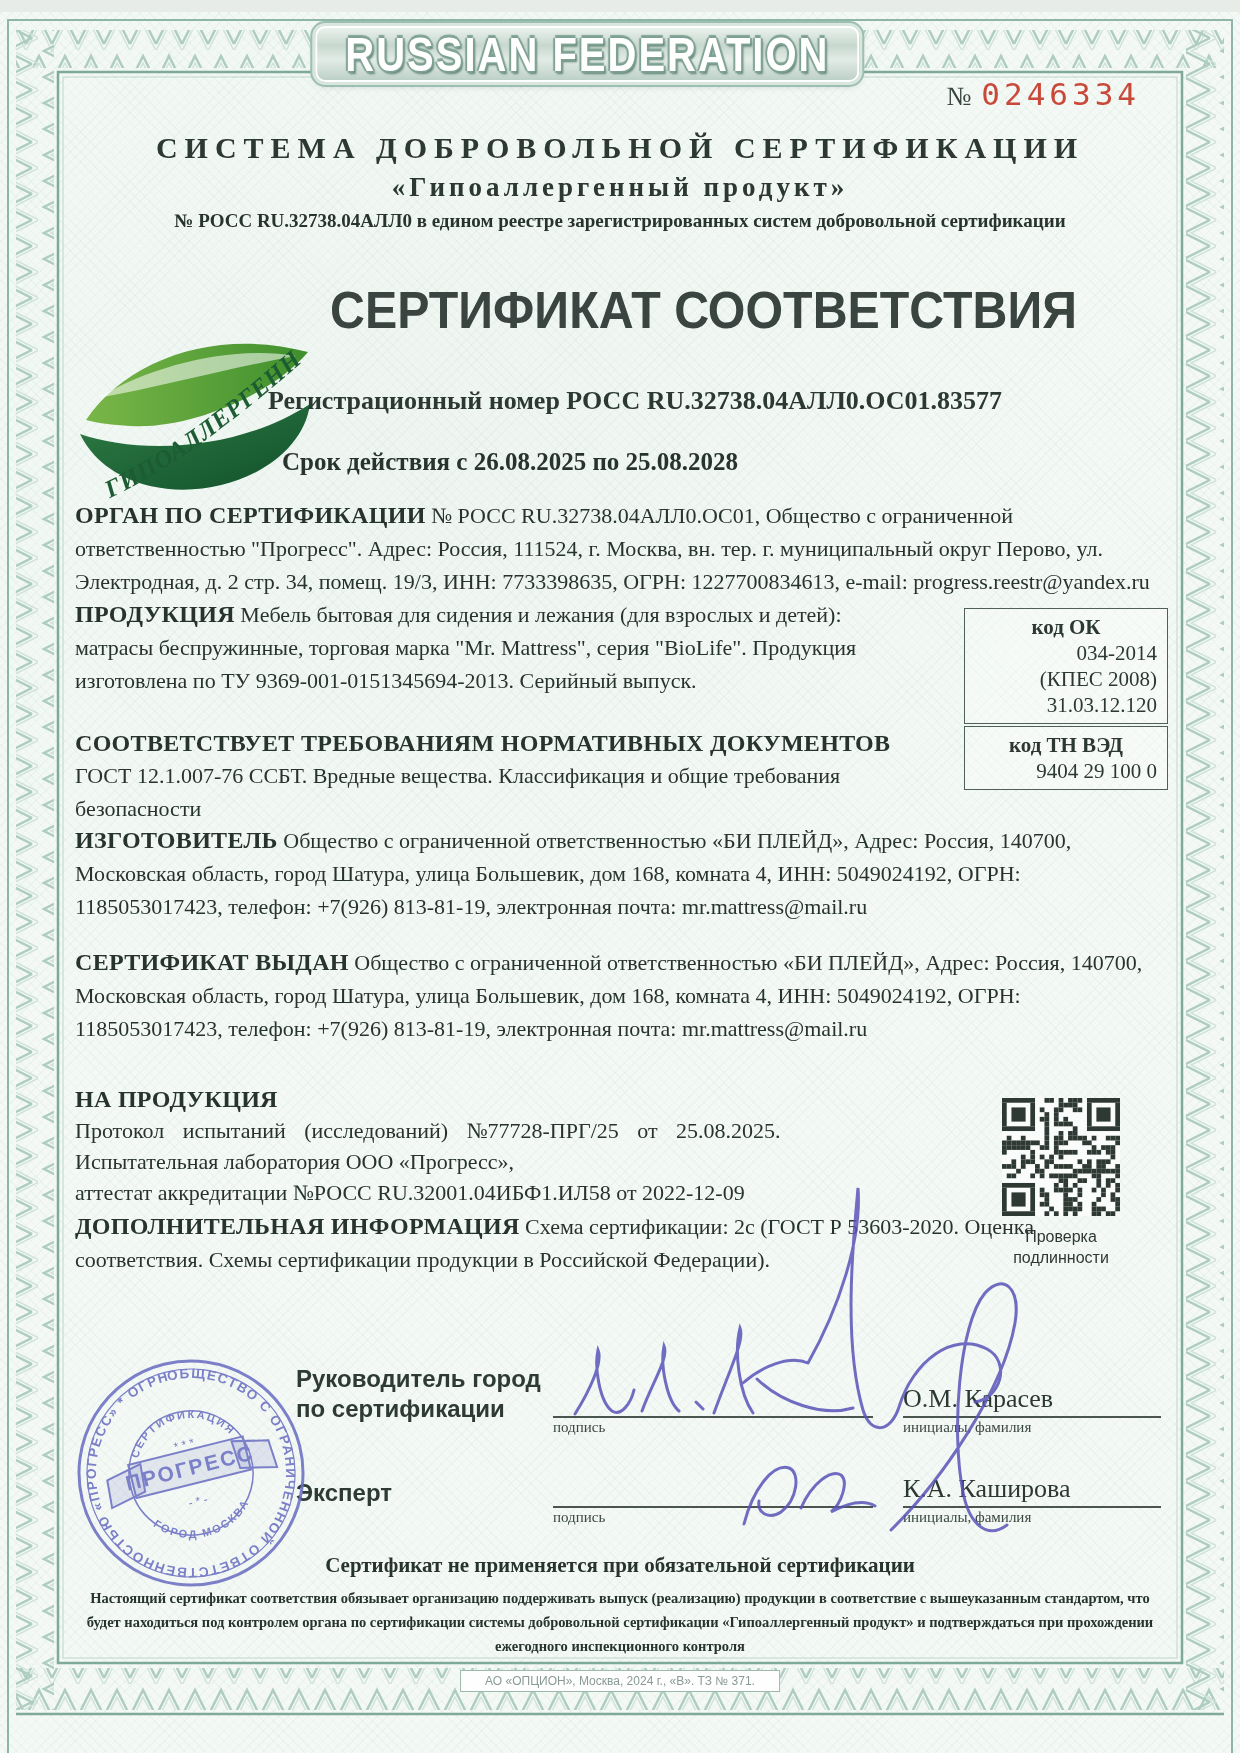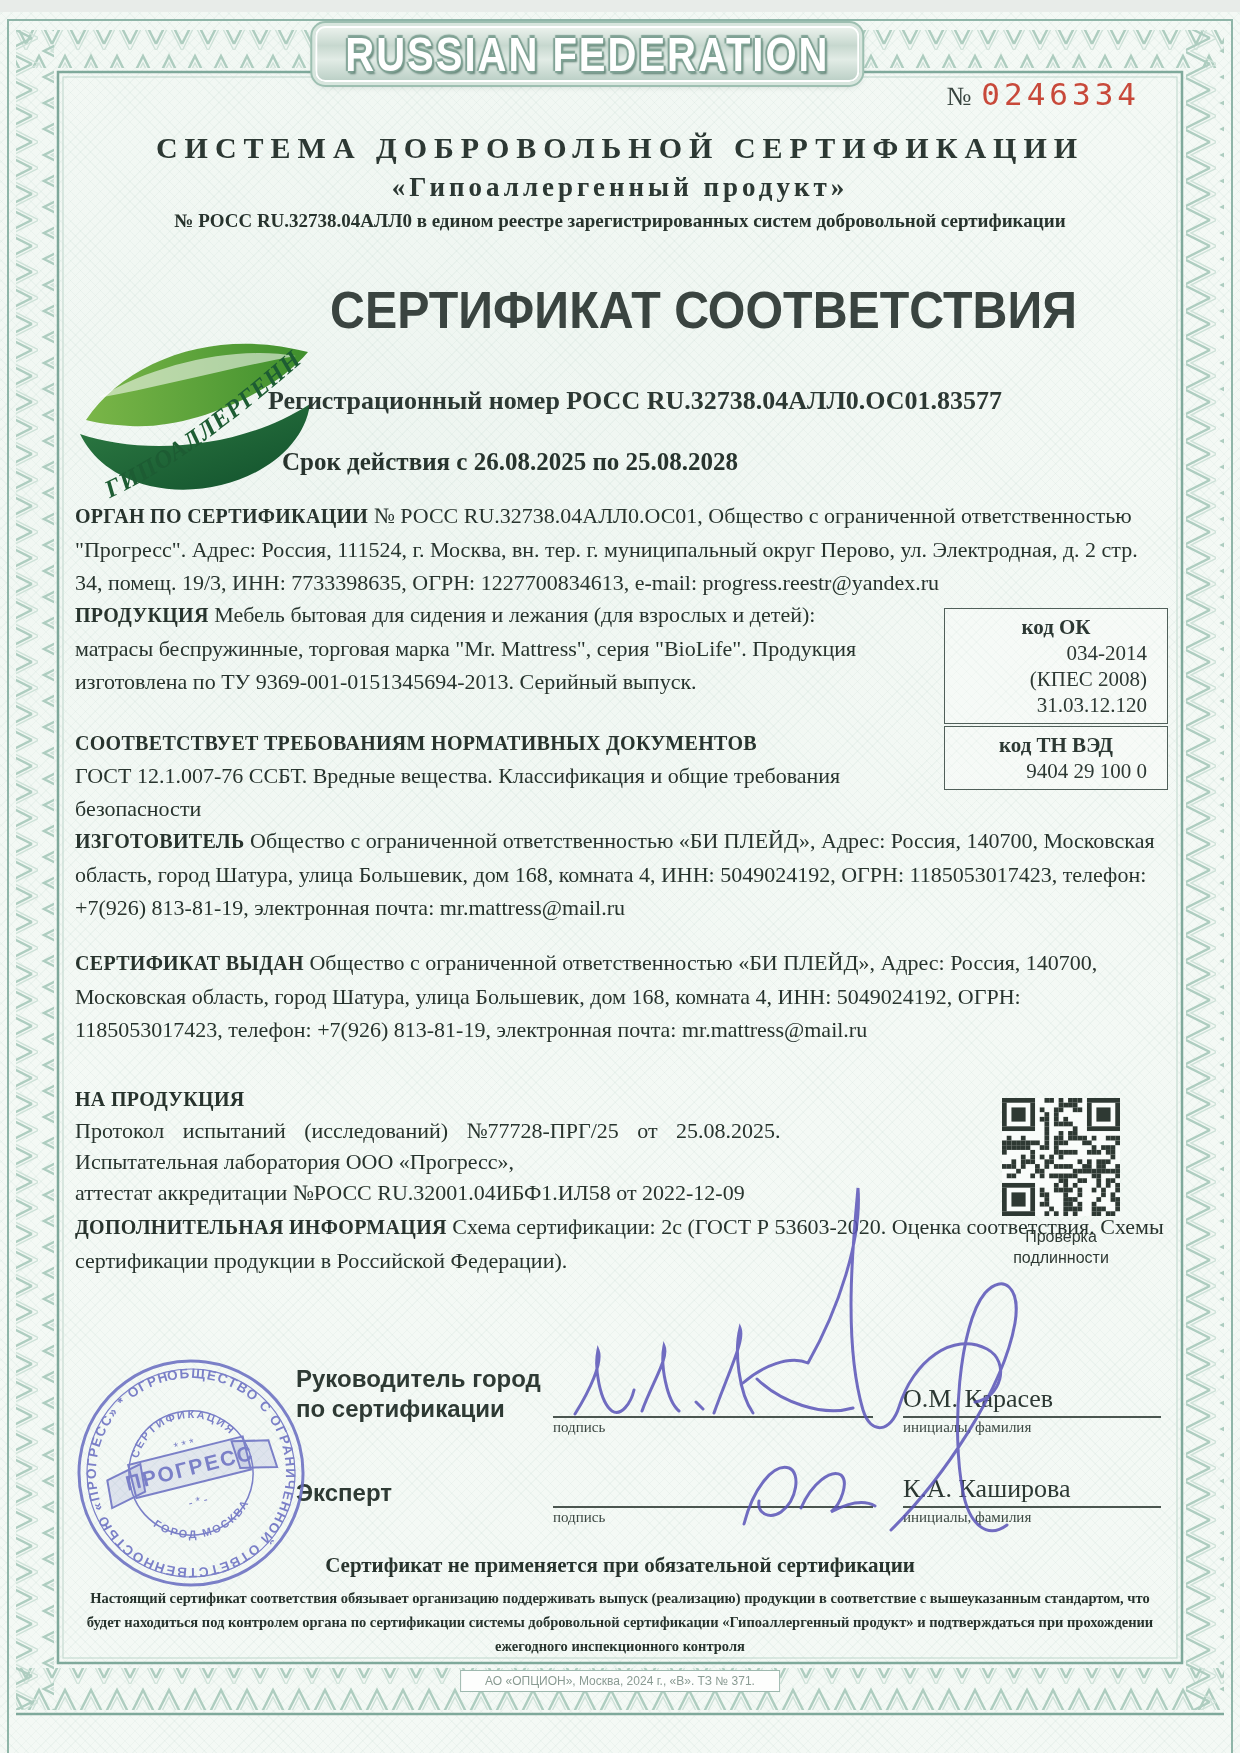--- a/index.html
+++ b/index.html
@@ -28,26 +28,26 @@
   .registry{position:absolute;top:196px;left:0;width:100%;text-align:center;
     font:bold 19px/26px "Liberation Serif",serif;color:#27332d;}
   
   .leaf-logo{position:absolute;left:68px;top:290px;}
   .main-title{position:absolute;left:330px;top:272px;font:bold 52px/1 "Liberation Sans",sans-serif;
     color:#3a4440;transform:scaleX(.93);transform-origin:left center;white-space:nowrap;}
   .reg-line{position:absolute;left:268px;top:372px;font:600 26px/34px "Liberation Serif",serif;color:#2c3833;white-space:nowrap;}
   .validity{position:absolute;left:282px;top:434px;font:bold 25px/32px "Liberation Serif",serif;color:#27332d;white-space:nowrap;}
   
   .sec{position:absolute;left:75px;width:1090px;font:22px/33px "Liberation Serif",serif;color:#27332d;}
-  .sec b{font-size:20px;letter-spacing:.3px;}
+  .sec b{font-size:24px;letter-spacing:.3px;}
   .sec b.blk{display:block;line-height:31px;}
   .sec .ln{display:block;}
   .ws{word-spacing:13px;}
   .codebox{position:absolute;right:72px;width:182px;border:1.5px solid #4f5f59;background:rgba(255,255,255,.25);
-    text-align:center;font:21px/26px "Liberation Serif",serif;color:#2c3833;padding:5px 20px;}
+    text-align:center;font:21px/26px "Liberation Serif",serif;color:#2c3833;padding:5px 10px;}
   .codebox .lbl{font-weight:bold;display:block;}
   .codebox .ln{display:block;text-align:right;}
   .qr-block{position:absolute;left:986px;top:1086px;width:150px;text-align:center;}
   .qr-caption{margin-top:6px;font:16px/21px "Liberation Sans",sans-serif;color:#2e3933;}
   
   .sig-label{position:absolute;left:296px;font:bold 24px/30px "Liberation Sans",sans-serif;color:#2e3a34;}
   .sig-unit{position:absolute;height:36px;border-bottom:2px solid #4a554f;text-align:left;}
   .sig-unit .cap{position:absolute;top:38px;left:0;width:100%;font:15px/18px "Liberation Serif",serif;color:#3c4842;}
   .sig-unit .nm{position:absolute;bottom:2px;left:0;width:100%;font:26px/30px "Liberation Serif",serif;color:#2c3833;}
   .stamp{position:absolute;left:66px;top:1336px;transform:rotate(-14deg);opacity:.88;}

